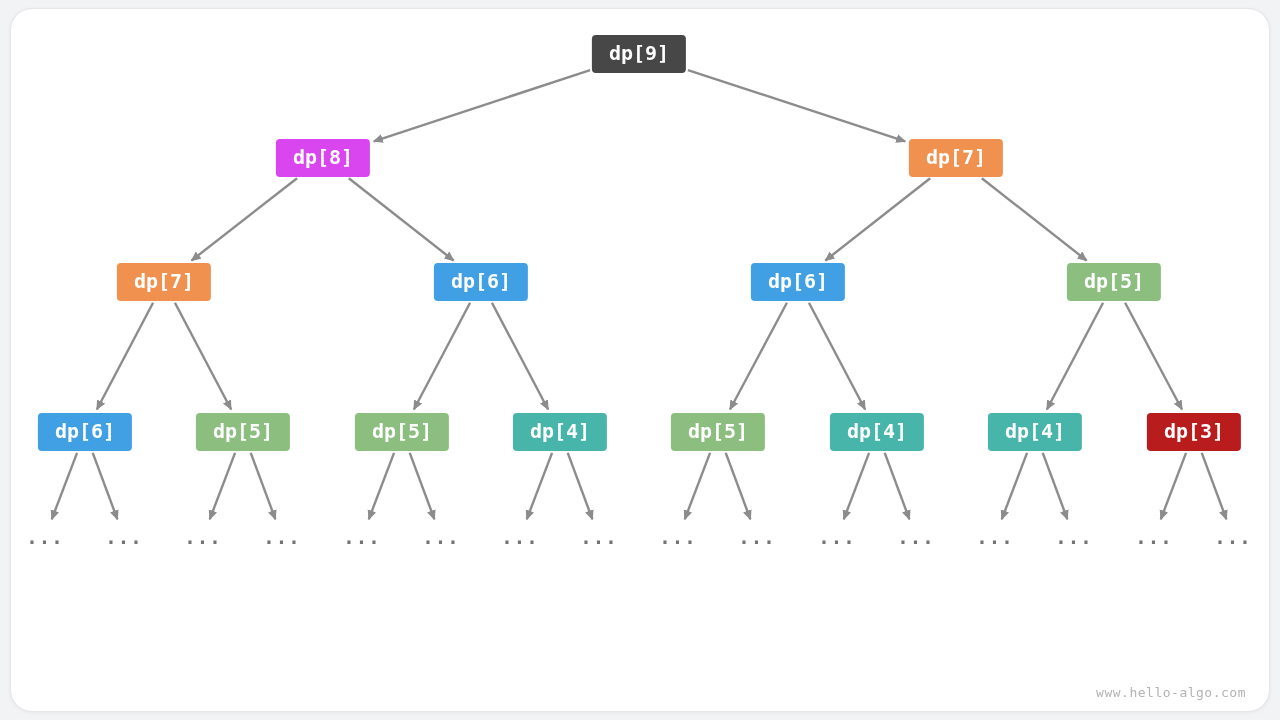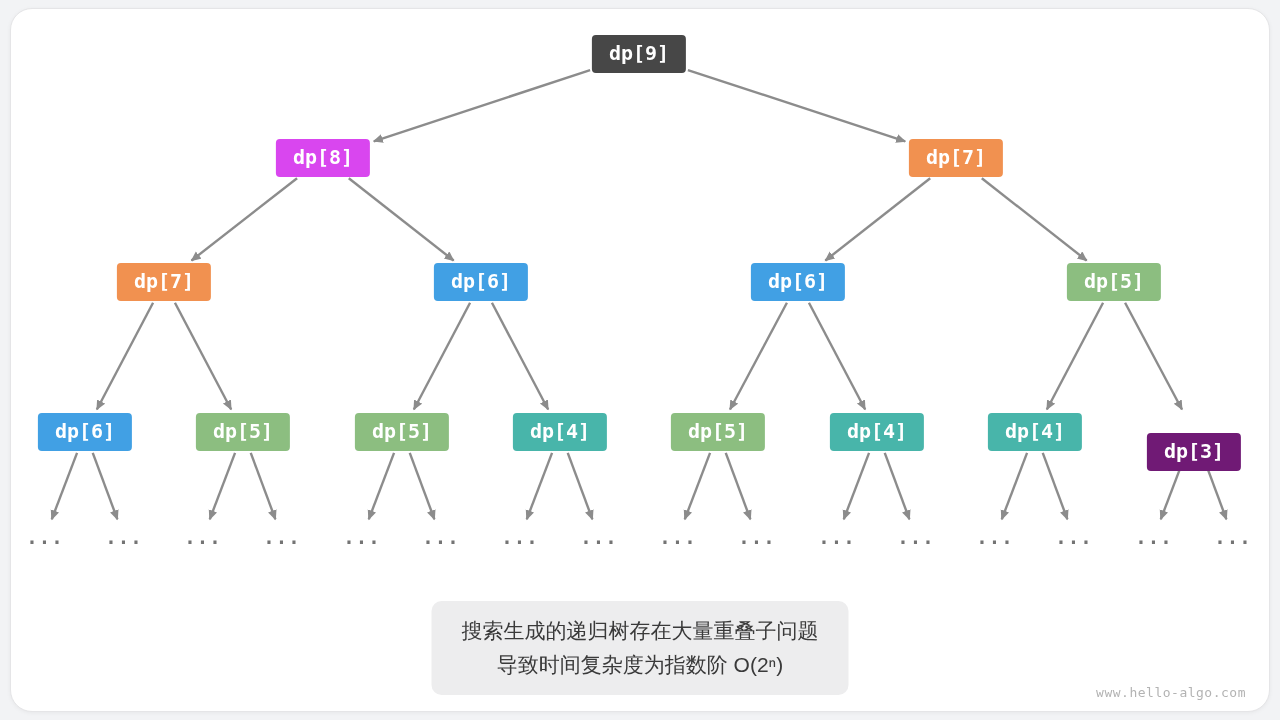--- a/index.html
+++ b/index.html
@@ -119,38 +119,34 @@
       <div class="node" style="left: 481px; top: 282px; background: rgb(65, 160, 228);">dp[6]</div>
       <div class="node" style="left: 798px; top: 282px; background: rgb(65, 160, 228);">dp[6]</div>
       <div class="node" style="left: 1114px; top: 282px; background: rgb(140, 190, 128);">dp[5]</div>
       <div class="node" style="left: 85px; top: 432px; background: rgb(65, 160, 228);">dp[6]</div>
       <div class="node" style="left: 243px; top: 432px; background: rgb(140, 190, 128);">dp[5]</div>
       <div class="node" style="left: 402px; top: 432px; background: rgb(140, 190, 128);">dp[5]</div>
       <div class="node" style="left: 560px; top: 432px; background: rgb(72, 181, 170);">dp[4]</div>
       <div class="node" style="left: 718px; top: 432px; background: rgb(140, 190, 128);">dp[5]</div>
       <div class="node" style="left: 877px; top: 432px; background: rgb(72, 181, 170);">dp[4]</div>
       <div class="node" style="left: 1035px; top: 432px; background: rgb(72, 181, 170);">dp[4]</div>
-      <div class="node" style="left: 1194px; top: 452px; background: #701a75;">dp[3]</div>
+      <div class="node" style="left: 1194px; top: 432px; background: #b91c1c;">dp[3]</div>
       <div class="dots" style="left: 45px; top: 537px;">...</div>
       <div class="dots" style="left: 124px; top: 537px;">...</div>
       <div class="dots" style="left: 203px; top: 537px;">...</div>
       <div class="dots" style="left: 282px; top: 537px;">...</div>
       <div class="dots" style="left: 362px; top: 537px;">...</div>
       <div class="dots" style="left: 441px; top: 537px;">...</div>
       <div class="dots" style="left: 520px; top: 537px;">...</div>
       <div class="dots" style="left: 599px; top: 537px;">...</div>
       <div class="dots" style="left: 678px; top: 537px;">...</div>
       <div class="dots" style="left: 757px; top: 537px;">...</div>
       <div class="dots" style="left: 837px; top: 537px;">...</div>
       <div class="dots" style="left: 916px; top: 537px;">...</div>
       <div class="dots" style="left: 995px; top: 537px;">...</div>
       <div class="dots" style="left: 1074px; top: 537px;">...</div>
       <div class="dots" style="left: 1154px; top: 537px;">...</div>
       <div class="dots" style="left: 1233px; top: 537px;">...</div>
     </div>
 
-  <div class="caption">
-    <div>搜索生成的递归树存在大量重叠子问题</div>
-    <div>导致时间复杂度为指数阶 O(2ⁿ)</div>
-  </div>
 
   <div class="watermark">www.hello-algo.com</div>
 </div>
 
 </body></html>

